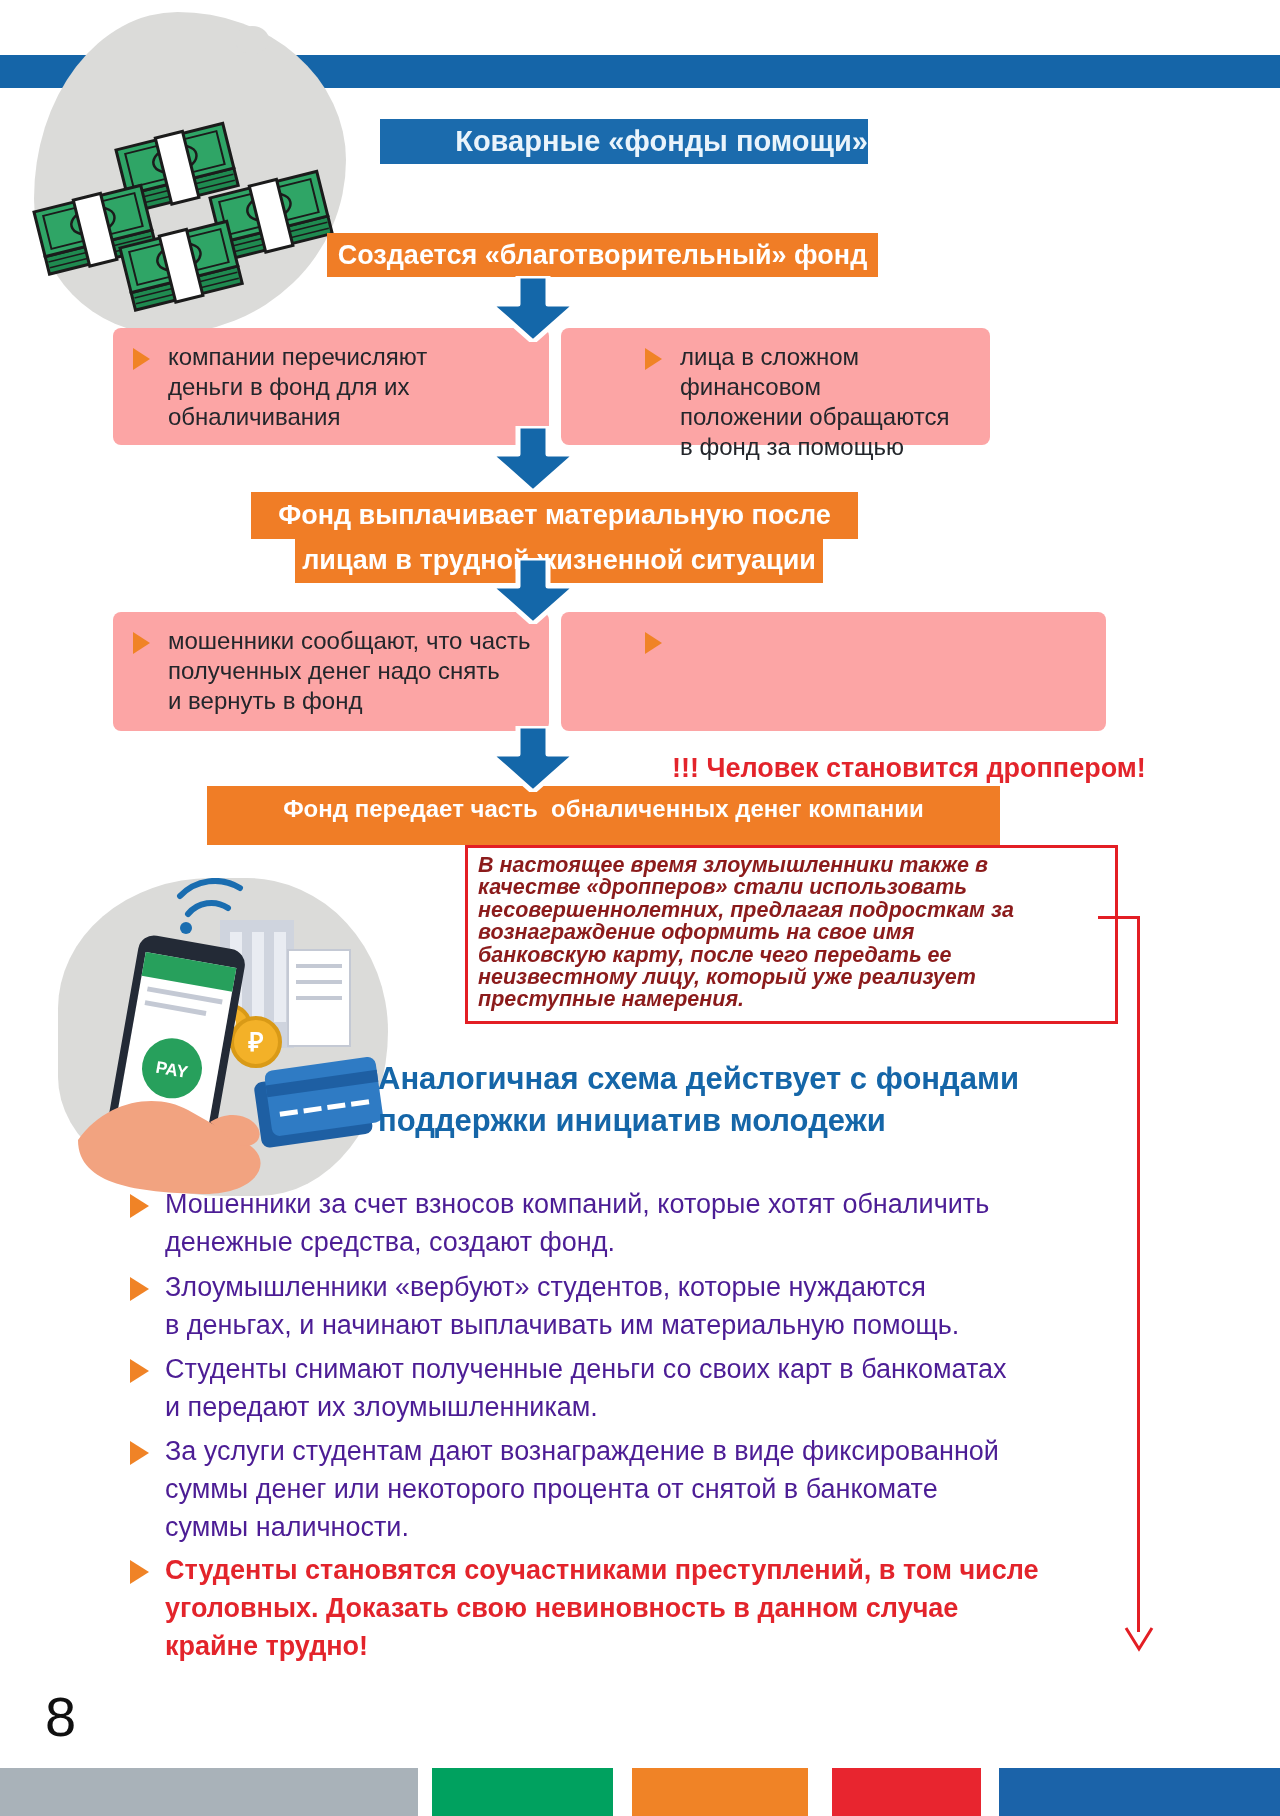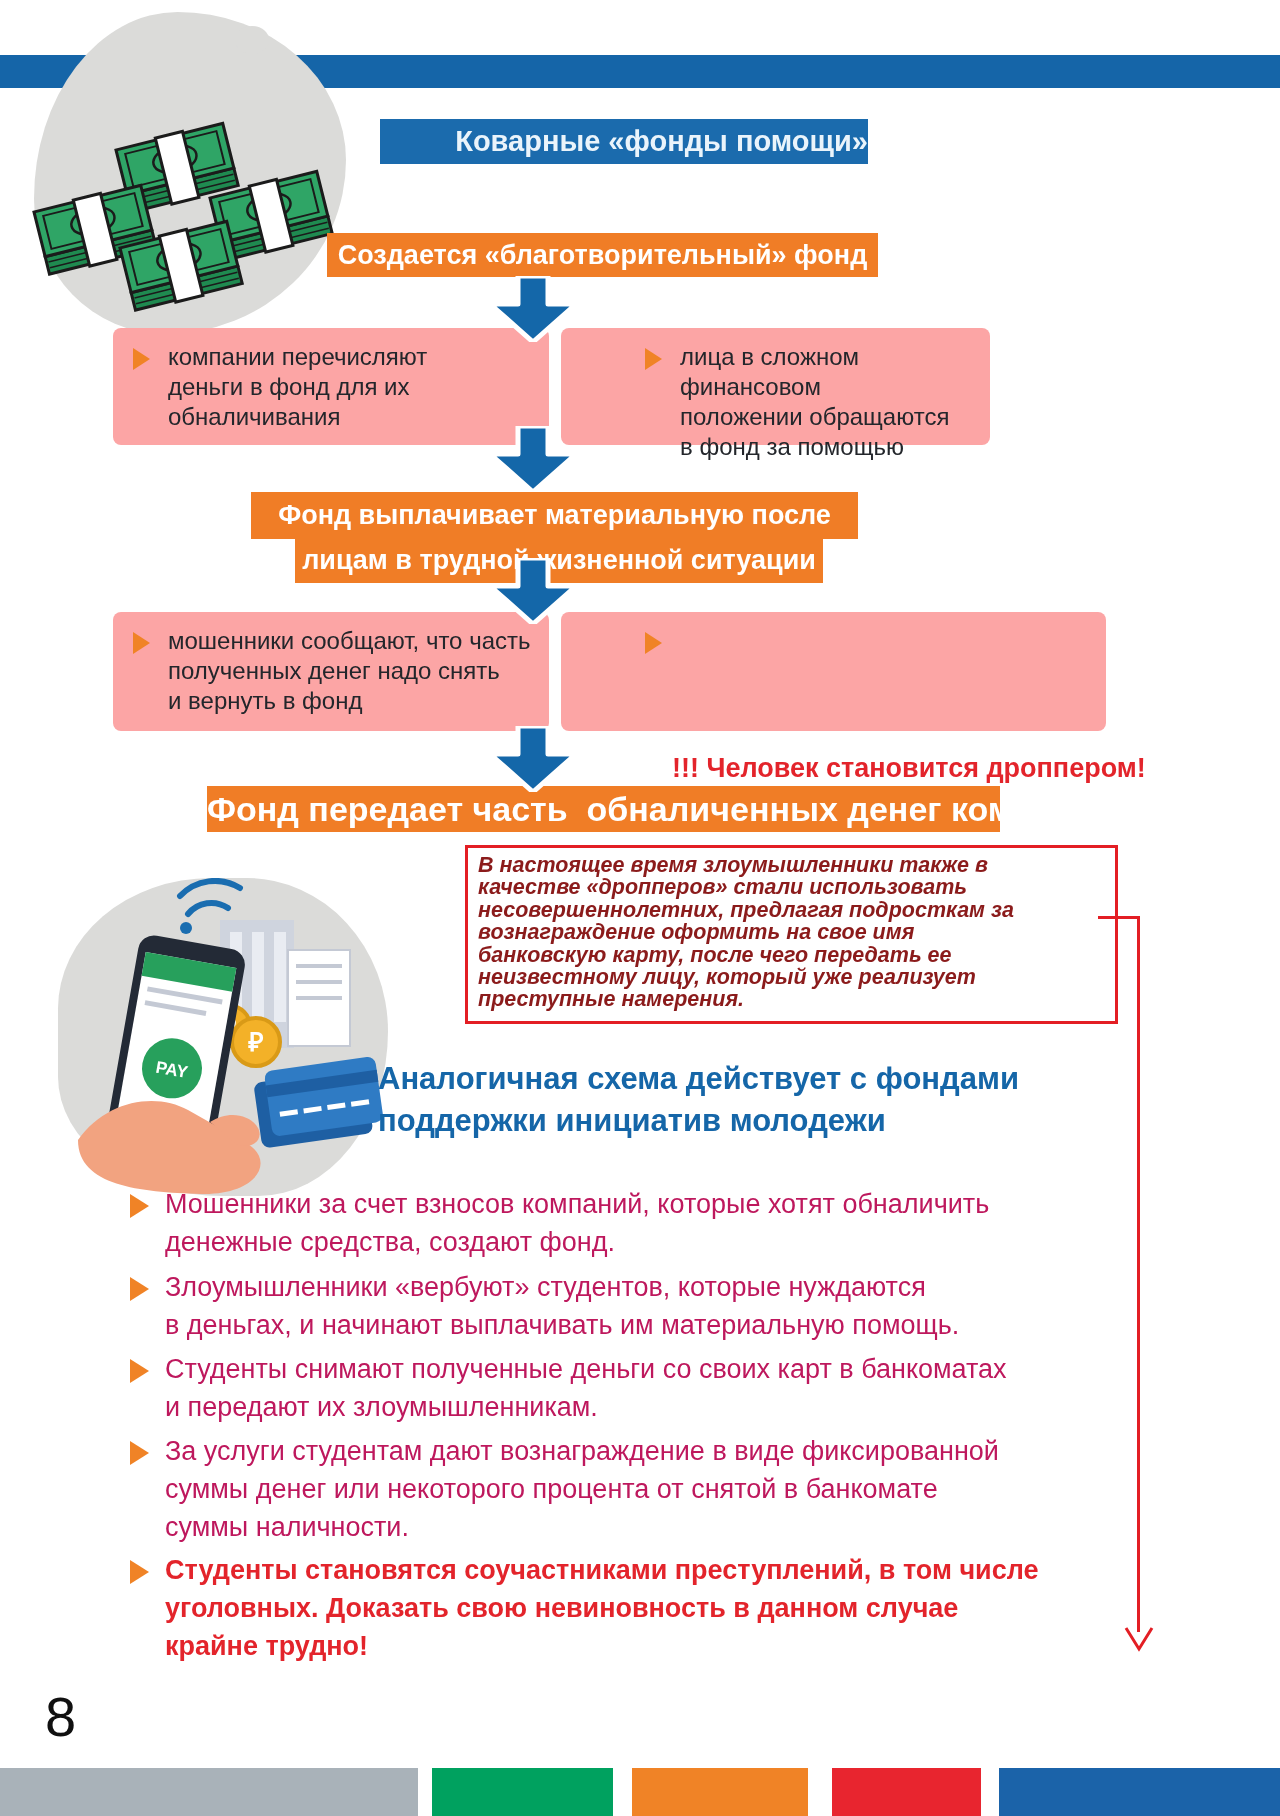--- a/index.html
+++ b/index.html
@@ -11,38 +11,38 @@
   .blob-main{left:34px;top:12px;width:312px;height:322px;border-radius:46% 54% 58% 42%/58% 46% 54% 42%;}
   .blob-dot{left:235px;top:26px;width:34px;height:28px;border-radius:50%;}
   .blob2{left:58px;top:878px;width:330px;height:318px;border-radius:52% 48% 44% 56%/46% 54% 58% 42%;}
   .illus{z-index:3;}
   .titlebox{left:380px;top:119px;width:488px;height:45px;background:#1B6BAD;color:#EAF4FB;
             font-size:29px;font-weight:bold;text-align:right;line-height:45px;z-index:3;}
   .obox{background:#F07D26;color:#ffffff;font-weight:bold;text-align:center;z-index:4;}
   .obox1{left:327px;top:233px;width:551px;height:44px;font-size:27px;line-height:44px;}
   .obox2a{left:251px;top:492px;width:607px;height:47px;font-size:27px;line-height:47px;}
   .obox2b{left:295px;top:539px;width:528px;height:44px;font-size:27px;line-height:42px;}
-  .obox3{left:207px;top:786px;width:793px;height:46px;font-size:34px;line-height:46px;white-space:pre;}
+  .obox3{left:207px;top:786px;width:793px;height:59px;font-size:24px;line-height:46px;white-space:pre;}
   .band{background:#fca5a5;border-radius:8px;z-index:3;}
   .band1l{left:113px;top:328px;width:436px;height:117px;}
   .band1r{left:561px;top:328px;width:429px;height:117px;}
   .band2l{left:113px;top:612px;width:436px;height:119px;}
   .band2r{left:561px;top:612px;width:545px;height:119px;}
   .band-text{position:absolute;font-size:24px;line-height:30px;color:#23262b;white-space:pre-line;}
   .tri{position:absolute;width:0;height:0;border-left:17px solid #F08326;
        border-top:11px solid transparent;border-bottom:11px solid transparent;}
   .arrow{z-index:5;}
   .warn{left:672px;top:753px;width:490px;color:#E3242B;font-size:27px;font-weight:bold;z-index:4;}
   .notebox{left:465px;top:845px;width:627px;height:161px;border:3px solid #E31E24;background:#fff;
            color:#8B1B1B;font-weight:bold;font-style:italic;font-size:21.5px;line-height:22.4px;
            padding:6px 10px;white-space:pre-line;z-index:4;}
   .subhead{left:378px;top:1058px;width:660px;color:#1566A8;font-size:31px;font-weight:bold;
            line-height:42px;white-space:pre-line;z-index:4;}
   .bullet-item{position:absolute;left:165px;width:990px;font-size:27px;line-height:38px;
-               color:#be185d;white-space:pre-line;z-index:4;}
+               color:#4c1d95;white-space:pre-line;z-index:4;}
   .bullet-item.alert{color:#E3242B;font-weight:bold;}
   .btri{left:130px;border-left-width:19px;border-top-width:12px;border-bottom-width:12px;}
   .redline{background:#E31E24;z-index:4;}
   .pagenum{left:45px;top:1684px;font-size:56px;color:#101010;font-weight:400;z-index:4;}
   .fbar{top:1768px;height:48px;z-index:4;}
 </style>
 </head>
 <body>
 
 <div class="page">

